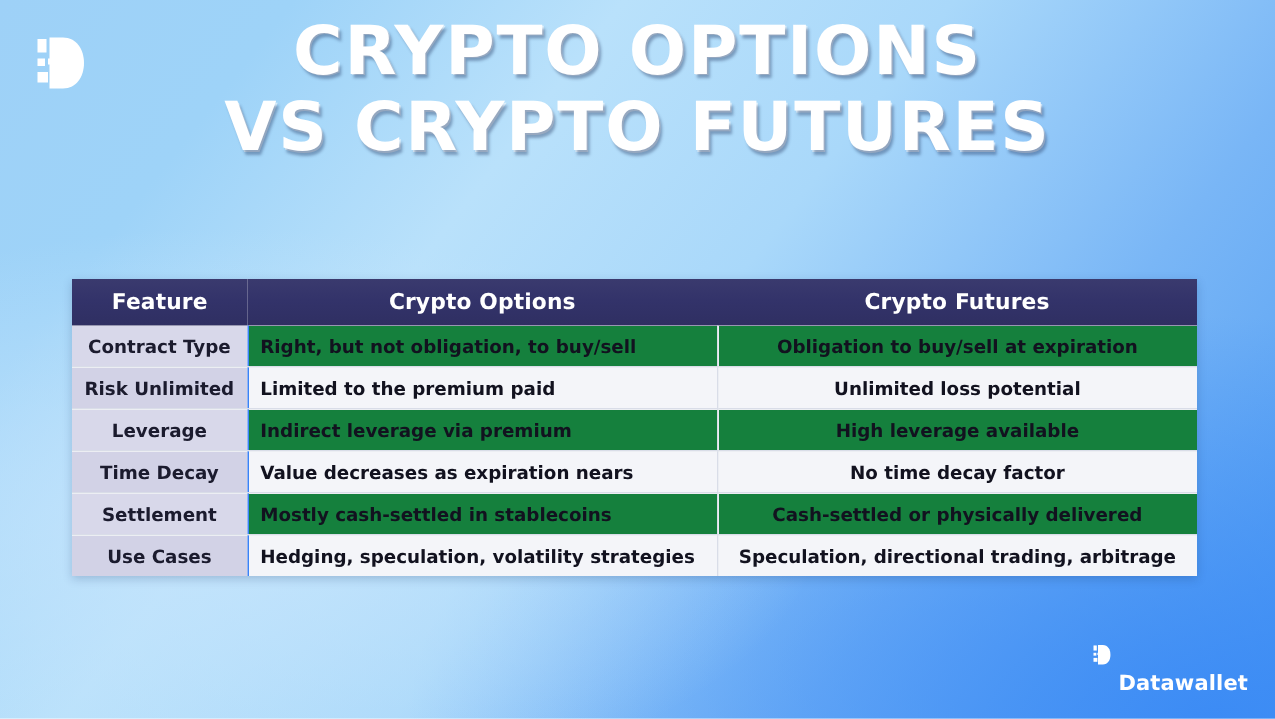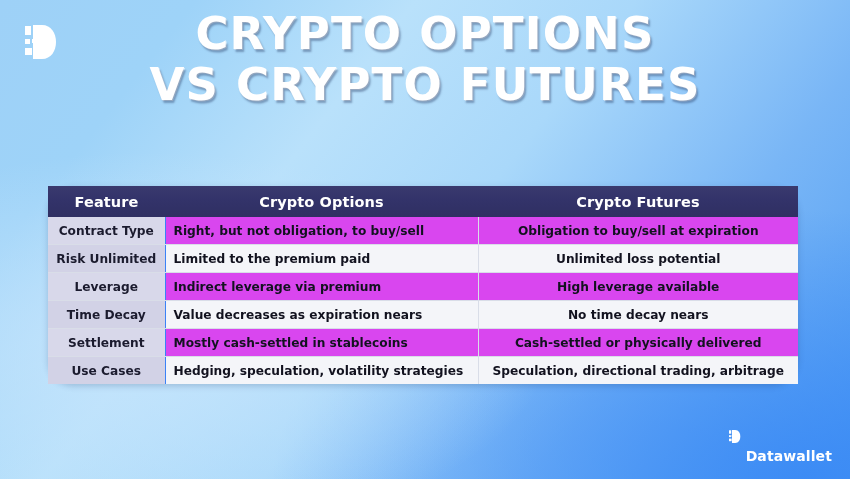--- a/index.html
+++ b/index.html
@@ -57,21 +57,20 @@
   }
 
   
   .table-wrap {
     position: absolute;
     left: 48px;
     top: 186px;
     width: 750px;
     box-shadow: 0 2px 6px rgba(25,50,100,0.22);
     background: #ffffff;
-    border-radius: 25px;
   }
   table.cmp {
     border-collapse: collapse;
     width: 750px;
     table-layout: fixed;
   }
   table.cmp col.c-feature  { width: 117px; }
   table.cmp col.c-options  { width: 313px; }
   table.cmp col.c-futures  { width: 320px; }
 
@@ -89,21 +88,21 @@
   thead th.h-feature { text-align: center; }
 
   tbody td {
     height: 27px;
     font-family: "DejaVu Sans", sans-serif;
     font-weight: 700;
     font-size: 12.2px;
     color: #12121f;
     padding: 0 8px;
     border-bottom: 1px solid #d9dde8;
-    background: #d946ef;
+    background: #15803d;
     white-space: nowrap;
     overflow: hidden;
   }
   tbody tr:nth-child(even) td { background: #f4f5f9; }
   tbody tr:last-child td { border-bottom: none; }
 
   tbody td.feature-cell {
     background: #d8d8ea;
     text-align: center;
     color: #1b1b2e;
@@ -183,21 +182,21 @@
           <td class="fut-cell">Unlimited loss potential</td>
         </tr>
         <tr>
           <td class="feature-cell">Leverage</td>
           <td class="opt-cell">Indirect leverage via premium</td>
           <td class="fut-cell">High leverage available</td>
         </tr>
         <tr>
           <td class="feature-cell">Time Decay</td>
           <td class="opt-cell">Value decreases as expiration nears</td>
-          <td class="fut-cell">No time decay nears</td>
+          <td class="fut-cell">No time decay factor</td>
         </tr>
         <tr>
           <td class="feature-cell">Settlement</td>
           <td class="opt-cell">Mostly cash-settled in stablecoins</td>
           <td class="fut-cell">Cash-settled or physically delivered</td>
         </tr>
         <tr>
           <td class="feature-cell">Use Cases</td>
           <td class="opt-cell">Hedging, speculation, volatility strategies</td>
           <td class="fut-cell">Speculation, directional trading, arbitrage</td>

